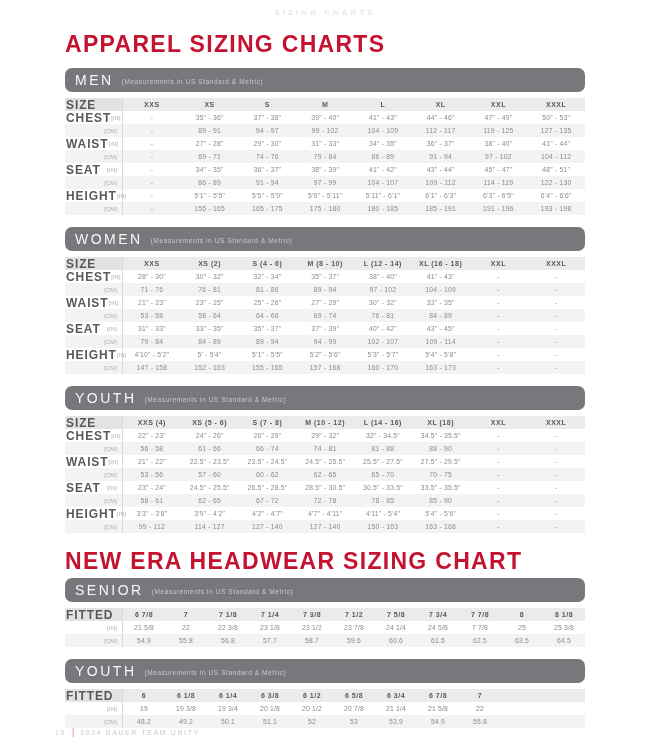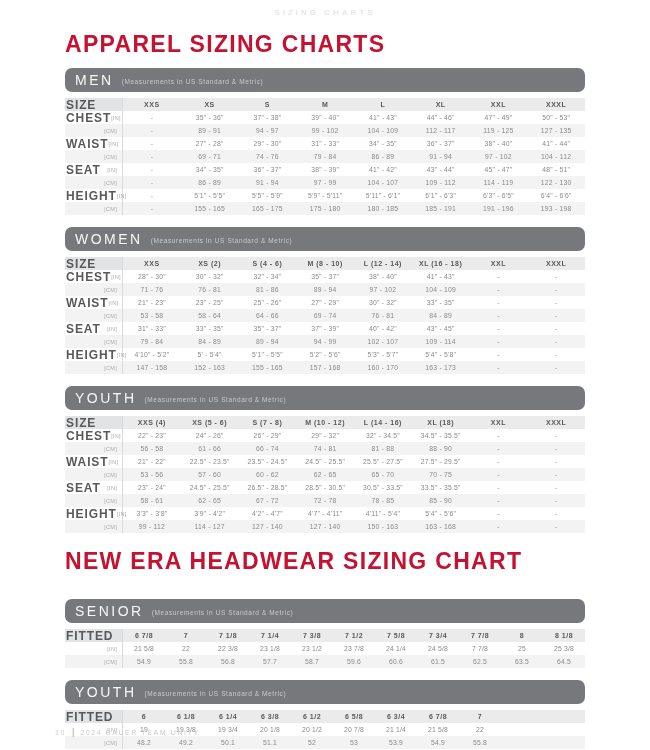--- a/index.html
+++ b/index.html
@@ -10,21 +10,21 @@
   }
   .page-header {
     padding-top:8px; text-align:center;
     font-size:8px; font-weight:bold; letter-spacing:3px; color:#e6e6e8;
   }
   .content { width:520px; margin:0 auto 0 65px; }
   .red-title {
     margin:14px 0 10px 0; font-size:23px; font-weight:bold;
     letter-spacing:1.3px; color:#c41230;
   }
-  .red-title.second { margin-top:15px; margin-bottom:24px; }
+  .red-title.second { margin-top:15px; margin-bottom:3px; }
   .section { margin-bottom:12px; }
   .section-bar {
     height:24px; background:#77787b; display:flex; align-items:baseline;
     padding:0 0 0 10px; color:#fff;border-radius:7px;
   }
   .section-bar { align-items:center; }
   .section-name {
     font-size:14px; font-weight:300; letter-spacing:2.5px; color:#f7f7f7;
   }
   .section-sub {

